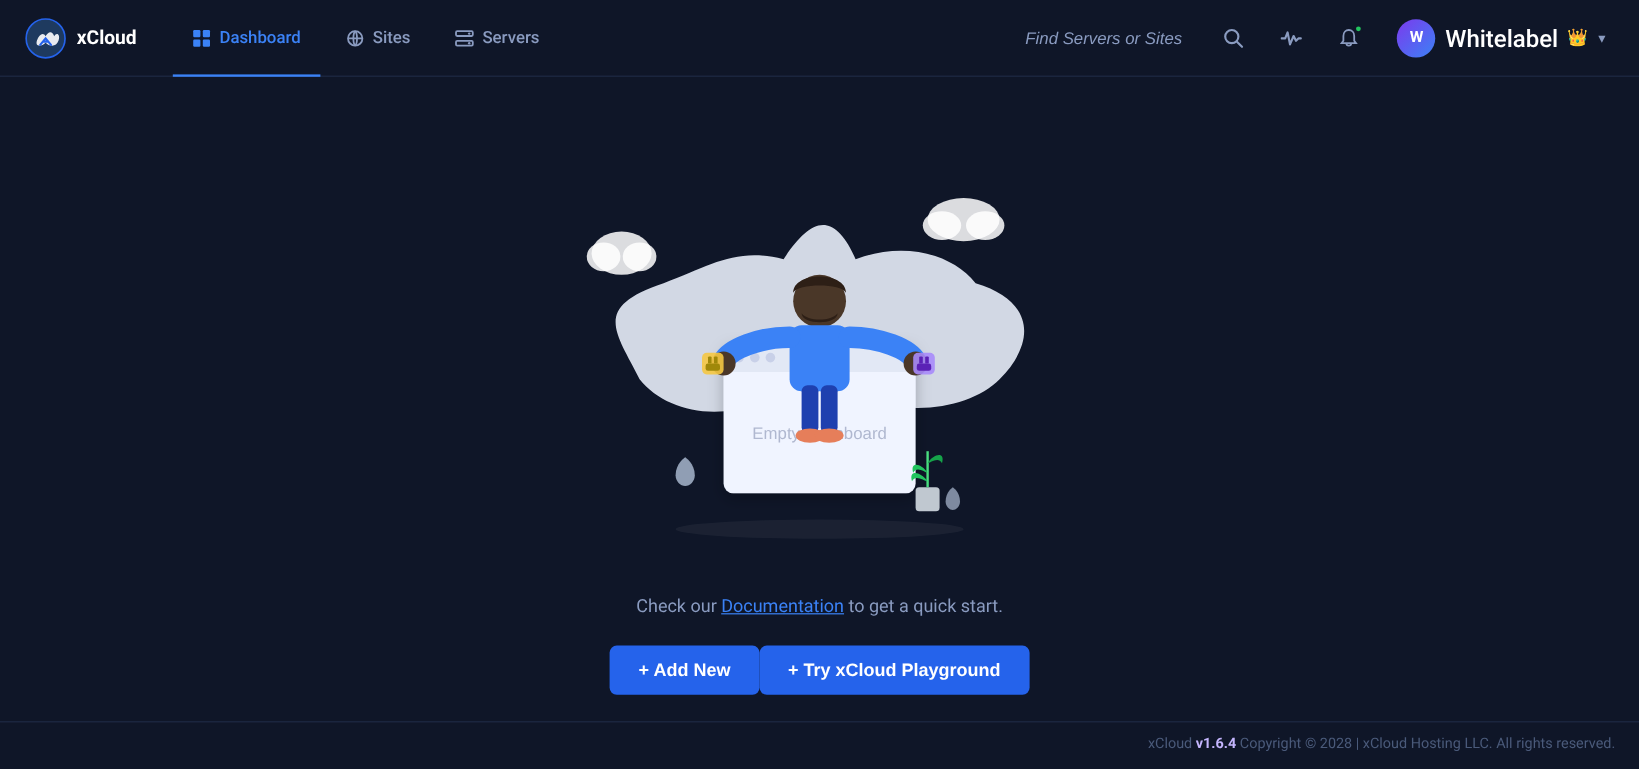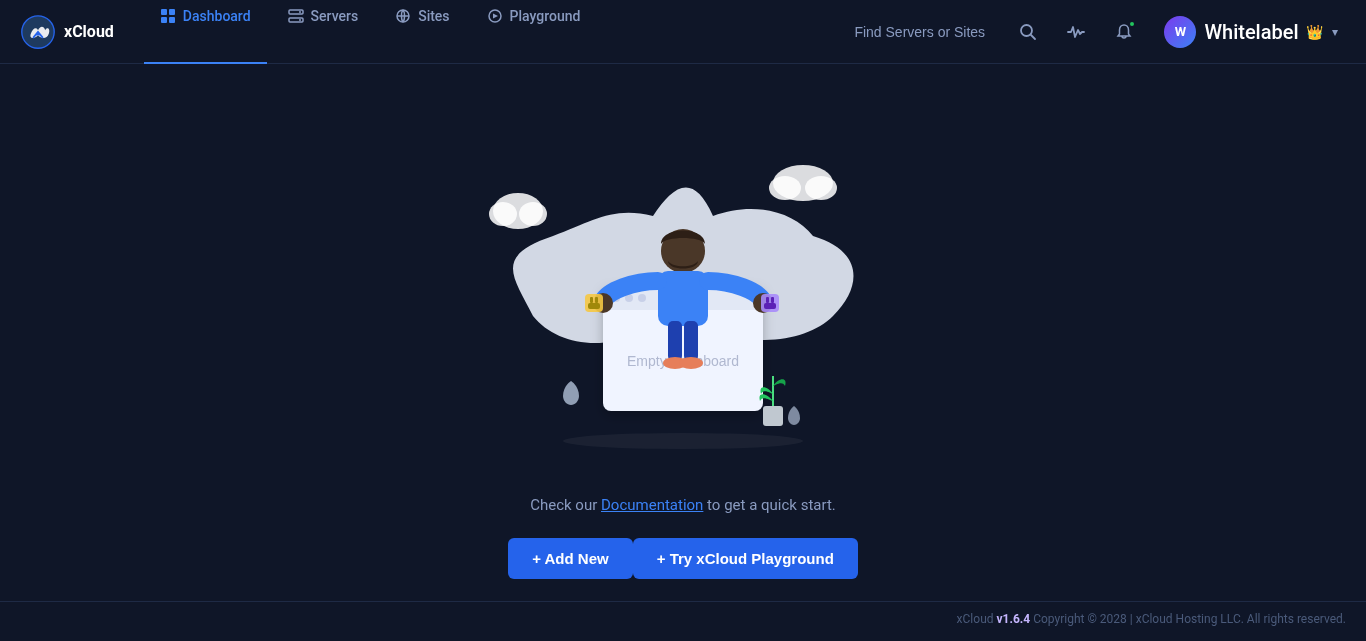--- a/index.html
+++ b/index.html
@@ -39,20 +39,21 @@
 
     .nav-links {
       display: flex;
       align-items: center;
       flex: 1;
       gap: 5px;
     }
 
     .nav-item {
       display: flex;
+      align-items: center;
       gap: 7px;
       padding: 8px 16px;
       color: #8a9bc0;
       cursor: pointer;
       font-size: 14px;
       font-weight: 500;
       text-decoration: none;
       border-radius: 4px;
       height: 64px;
       position: relative;
@@ -90,20 +91,21 @@
       cursor: text;
     }
 
     .search-input {
       background: transparent;
       border: none;
       color: #14b8a6;
       font-size: 14px;
       outline: none;
       width: 150px;
+      font-style: italic;
     }
 
     .search-input::placeholder { color: #8a9bc0; }
 
     .icon-btn {
       background: none;
       border: none;
       color: #8a9bc0;
       cursor: pointer;
       font-size: 18px;
@@ -258,46 +260,39 @@
         <rect x="1" y="1" width="6" height="6" rx="1" fill="#3b82f6"></rect>
         <rect x="9" y="1" width="6" height="6" rx="1" fill="#3b82f6"></rect>
         <rect x="1" y="9" width="6" height="6" rx="1" fill="#3b82f6"></rect>
         <rect x="9" y="9" width="6" height="6" rx="1" fill="#3b82f6"></rect>
       </svg>
       <span>Dashboard</span>
     </a>
 
     <a class="nav-item">
       <svg width="16" height="16" viewBox="0 0 16 16" fill="none">
+        <circle cx="8" cy="8" r="6" stroke="#8a9bc0" stroke-width="1.5" fill="none"></circle>
+        <path d="M8 2 C6 4, 6 12, 8 14" stroke="#8a9bc0" stroke-width="1.5" fill="none"></path>
+        <path d="M8 2 C10 4, 10 12, 8 14" stroke="#8a9bc0" stroke-width="1.5" fill="none"></path>
+        <path d="M2 8 L14 8" stroke="#8a9bc0" stroke-width="1.5"></path>
+      </svg>
+      <span>Sites</span>
+    </a>
+
+    <a class="nav-item">
+      <svg width="16" height="16" viewBox="0 0 16 16" fill="none">
         <rect x="1" y="2" width="14" height="4" rx="1" stroke="#8a9bc0" stroke-width="1.5" fill="none"></rect>
         <rect x="1" y="10" width="14" height="4" rx="1" stroke="#8a9bc0" stroke-width="1.5" fill="none"></rect>
         <circle cx="12" cy="4" r="1" fill="#8a9bc0"></circle>
         <circle cx="12" cy="12" r="1" fill="#8a9bc0"></circle>
       </svg>
       <span>Servers</span>
     </a>
 
-    <a class="nav-item">
-      <svg width="16" height="16" viewBox="0 0 16 16" fill="none">
-        <circle cx="8" cy="8" r="6" stroke="#8a9bc0" stroke-width="1.5" fill="none"></circle>
-        <path d="M8 2 C6 4, 6 12, 8 14" stroke="#8a9bc0" stroke-width="1.5" fill="none"></path>
-        <path d="M8 2 C10 4, 10 12, 8 14" stroke="#8a9bc0" stroke-width="1.5" fill="none"></path>
-        <path d="M2 8 L14 8" stroke="#8a9bc0" stroke-width="1.5"></path>
-      </svg>
-      <span>Sites</span>
-    </a>
-
-
-    <a class="nav-item">
-      <svg width="16" height="16" viewBox="0 0 16 16" fill="none">
-        <circle cx="8" cy="8" r="6" stroke="#8a9bc0" stroke-width="1.5" fill="none"></circle>
-        <path d="M6 5.5 L11 8 L6 10.5 Z" fill="#8a9bc0"></path>
-      </svg>
-      <span>Playground</span>
-    </a>
+
   </div>
 
   <div class="nav-right">
     <div class="search-box">
       <input class="search-input" type="text" placeholder="Find Servers or Sites" style="">
       <button class="icon-btn">
         <svg width="18" height="18" viewBox="0 0 18 18" fill="none">
           <circle cx="7.5" cy="7.5" r="5.5" stroke="#8a9bc0" stroke-width="1.8" fill="none"></circle>
           <path d="M12 12 L16 16" stroke="#8a9bc0" stroke-width="1.8" stroke-linecap="round"></path>
         </svg>

